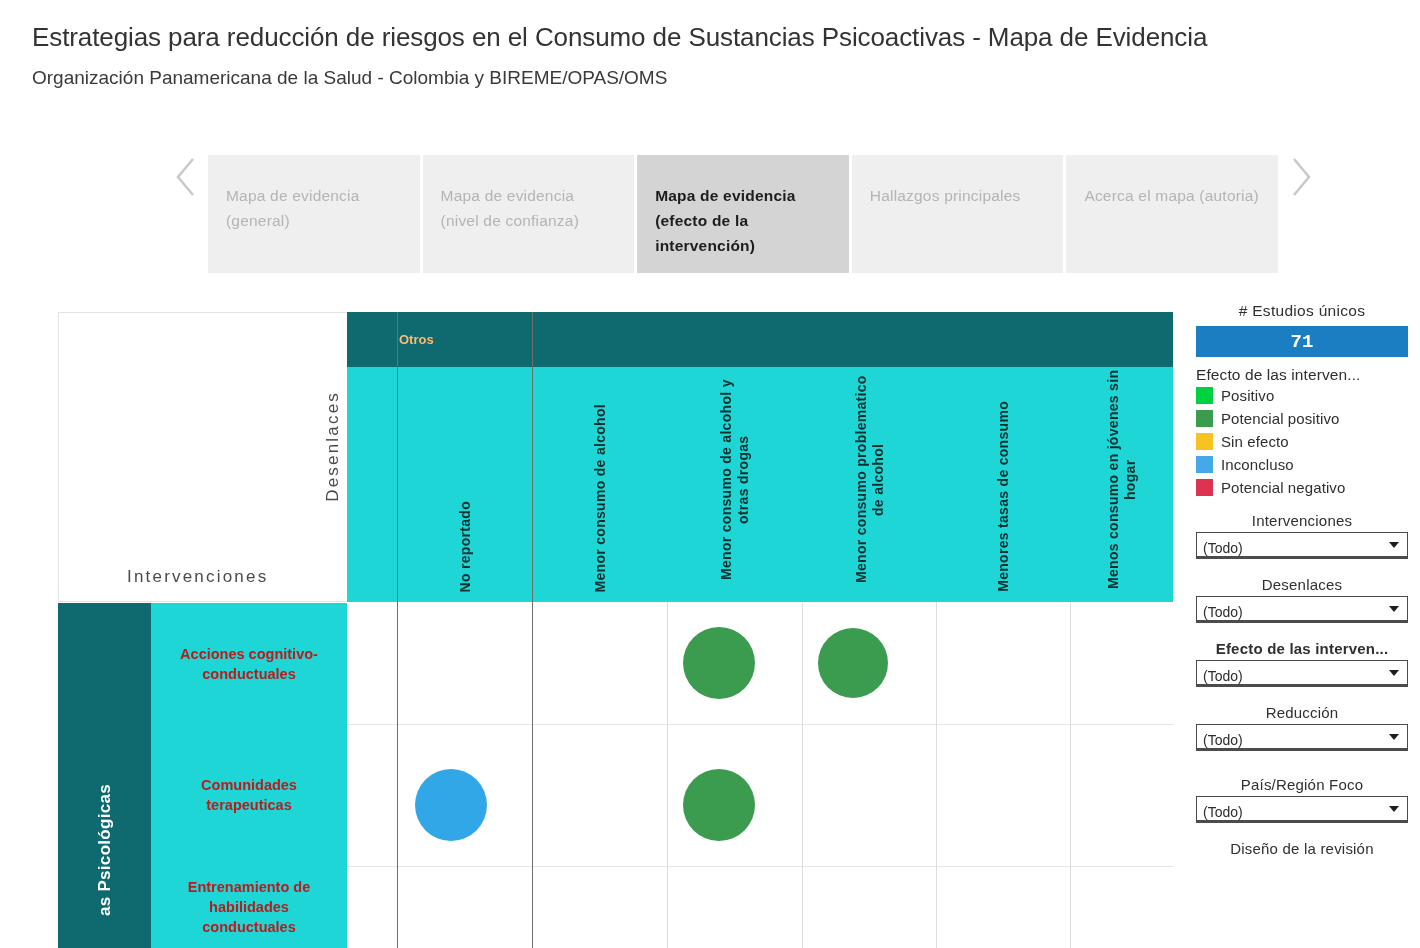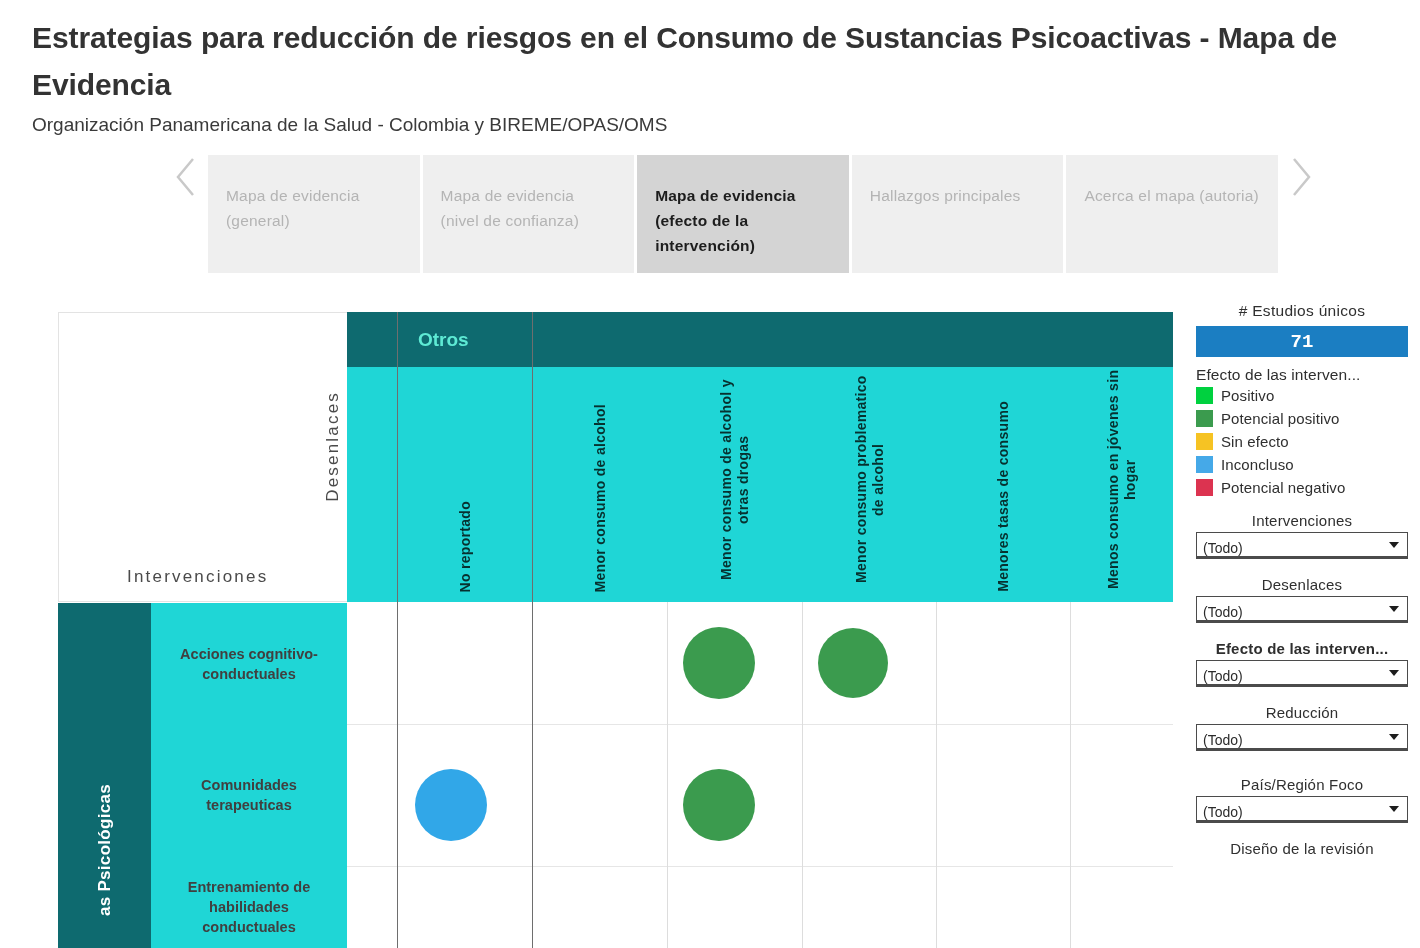--- a/index.html
+++ b/index.html
@@ -7,24 +7,24 @@
     width: 1420px;
     height: 948px;
     overflow: hidden;
     background: #ffffff;
     font-family: "Liberation Sans", sans-serif;
   }
 
   
   #header { padding: 14px 0 0 32px; }
   #title {
-    font-size: 30px;
+    font-size: 26px;
     line-height: 47px;
     color: #333333;
-    font-weight: 700;
+    font-weight: 400;
     letter-spacing: -0.1px;
     max-width: 1340px;
   }
   #subtitle {
     font-size: 19px;
     line-height: 26px;
     color: #3a3a3a;
     font-weight: 400;
     margin-top: 4px;
   }
@@ -111,24 +111,24 @@
   #group-band {
     position: absolute;
     left: 289px; top: 0;
     width: 826px; height: 55px;
     background: #0e6a6f;
     display: flex;
   }
   .group-cell {
     display: flex;
     align-items: center;
-    color: #5eead4;
-    font-weight: bold;
-    font-size: 19px;
-    padding-left: 20px;
+    color: #fdba74;
+    font-weight: bold;
+    font-size: 13px;
+    padding-left: 1px;
     border-left: 1px solid #6e6e6e;
   }
   .group-cell:first-child { border-left: none; }
   .group-spacer { border-left: none; }
 
   
   #col-band {
     position: absolute;
     left: 289px; top: 55px;
     width: 826px; height: 235px;
@@ -200,21 +200,21 @@
   }
   .row-label {
     position: absolute;
     left: 0; width: 196px;
     display: flex;
     align-items: center;
     justify-content: center;
     text-align: center;
     font-size: 14.5px;
     font-weight: bold;
-    color: #404040;
+    color: #b91c1c;
     line-height: 20px;
     padding: 0 26px;
   }
 
   
   #plot {
     position: absolute;
     left: 289px; top: 291px;
     width: 826px; bottom: 0;
     background: #ffffff;

